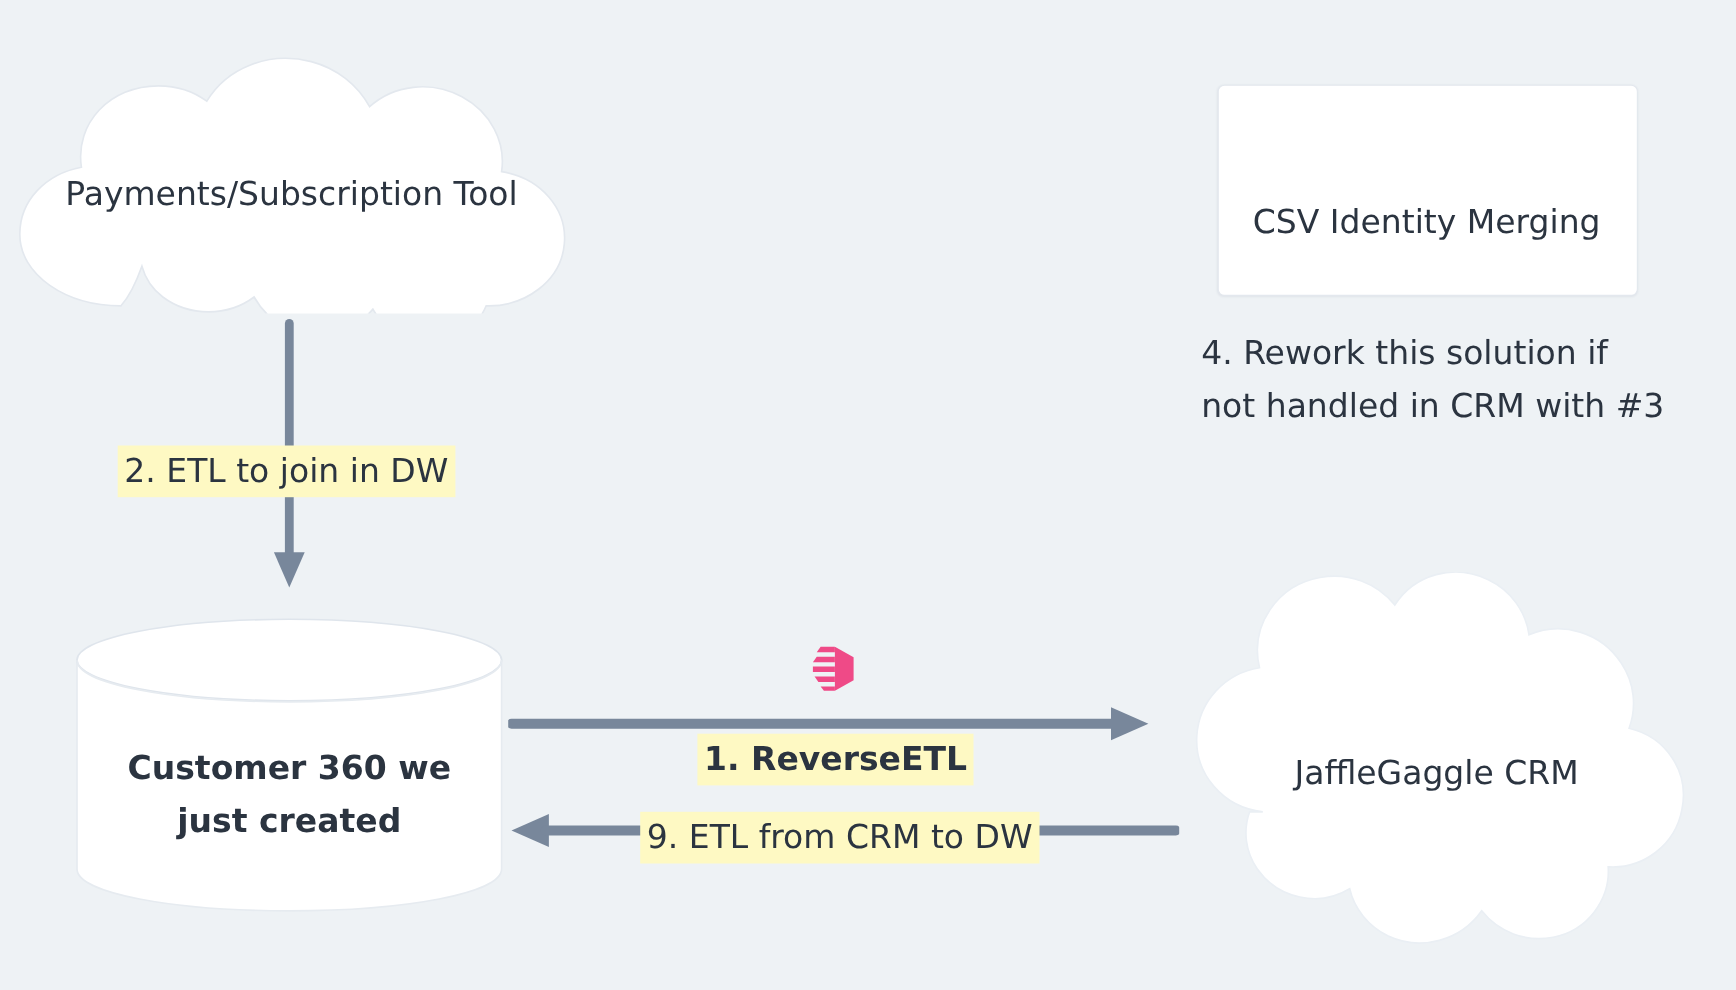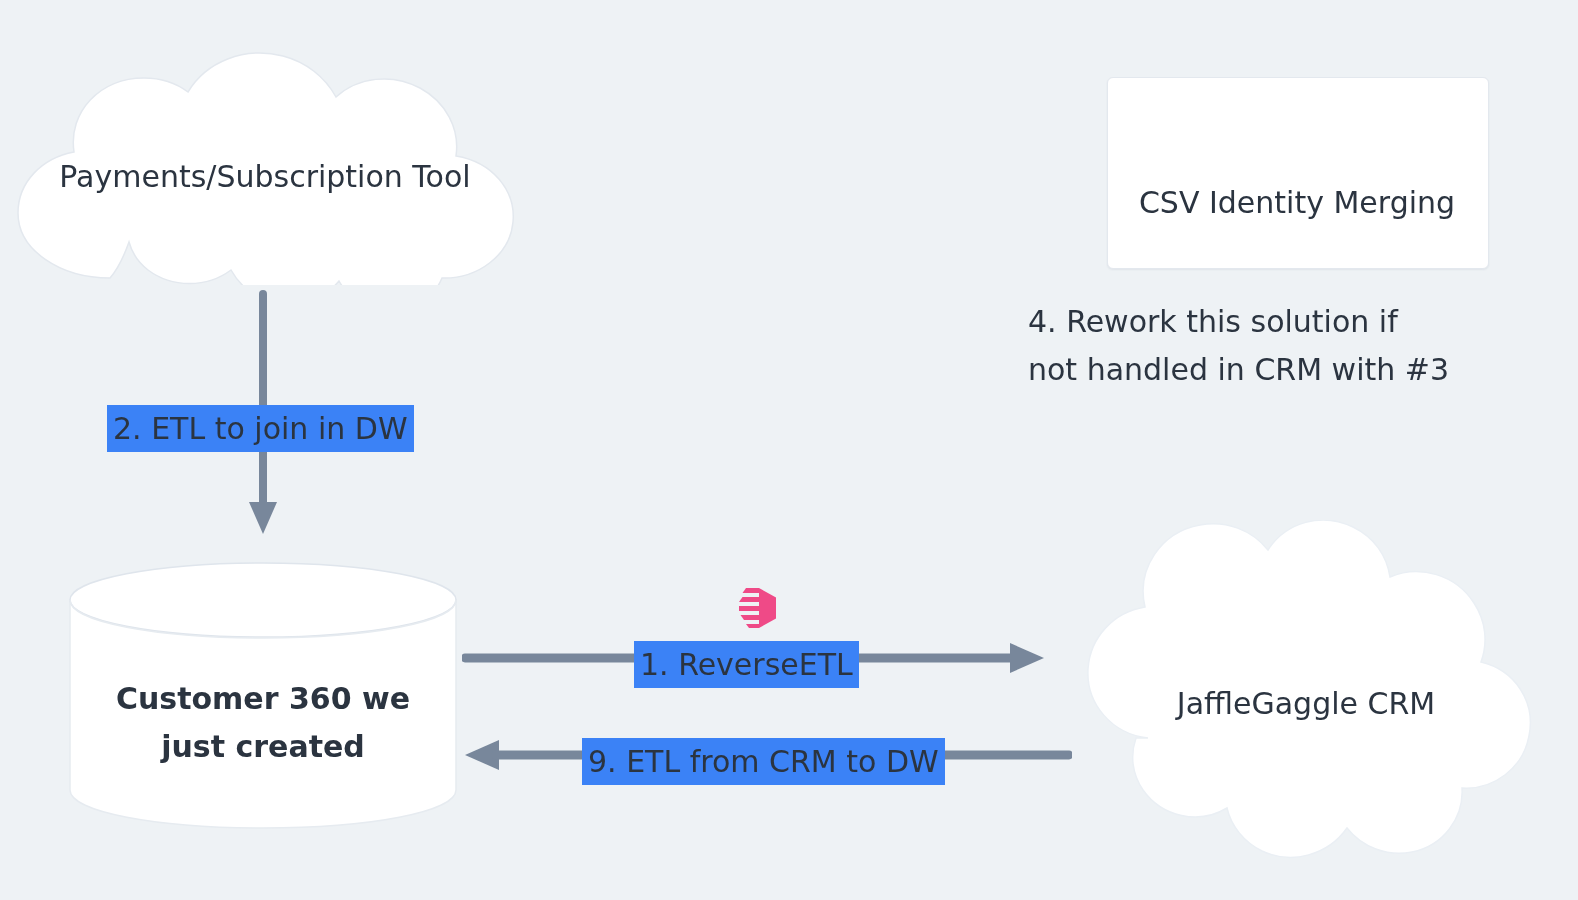--- a/index.html
+++ b/index.html
@@ -23,21 +23,21 @@
     text-align: center;
     white-space: pre-line;
     pointer-events: none;
   }
   .edge-label {
     position: absolute;
     color: #2b3440;
     font-size: 30px;
     line-height: 1.58;
     text-align: center;
-    background: #3b82f6;
+    background: #fef9c3;
     padding: 0 6px;
     white-space: nowrap;
   }
   .note-text {
     position: absolute;
     color: #2b3440;
     font-size: 30px;
     line-height: 1.6;
     text-align: left;
     white-space: pre-line;
@@ -72,21 +72,21 @@
                C 124 206, 118 219, 110 228 Z" fill="#ffffff" stroke="#e3e8ee" stroke-width="1.5"></path>
     </g>
   </svg>
   <div class="node-label" style="left:0px; top:153px; width:530px;">Payments/Subscription Tool</div>
 
   <div style="position:absolute; left:1107px; top:77px; width:380px; height:190px;
               background:#ffffff; border:1px solid #e3e8ee; border-radius:6px;
               box-shadow:0 1px 2px rgba(40,55,80,0.07);"></div>
   <div class="node-label" style="left:1107px; top:155px; width:380px;margin-top:24px;">CSV Identity Merging</div>
 
-  <div class="note-text" style="left:1028px; top:298px; width:440px;">4. Rework this solution if
+  <div class="note-text" style="left:1092px; top:298px; width:440px;">4. Rework this solution if
 not handled in CRM with #3</div>
 
   <svg class="shape-svg" style="left:68px; top:560px;" width="390" height="270" viewBox="0 0 390 270">
     <g>
       <path d="M2 40 L2 230 C2 252, 89 268, 195 268 C301 268, 388 252, 388 230 L388 40 Z" fill="#ffffff" stroke="#e6ebf0" stroke-width="1.5"></path>
       <ellipse cx="195" cy="40" rx="193" ry="37" fill="#ffffff" stroke="#dfe5ec" stroke-width="1.5"></ellipse>
       <path d="M2 40 C2 62, 89 78, 195 78 C301 78, 388 62, 388 40" fill="none" stroke="#e6ebf0" stroke-width="1.5"></path>
     </g>
   </svg>
   <div class="node-label" style="left:68px; top:675px; width:390px;font-weight:bold;">Customer 360 we
@@ -118,21 +118,21 @@
   <svg class="shape-svg" style="left:240px; top:290px;" width="46" height="250" viewBox="0 0 46 250">
     <line x1="23" y1="4" x2="23" y2="222" stroke="#78879b" stroke-width="8" stroke-linecap="round"></line>
     <path d="M23 244 L9 212 L37 212 Z" fill="#78879b"></path>
   </svg>
   <div class="edge-label" style="left:107px; top:405px;">2. ETL to join in DW</div>
 
   <svg class="shape-svg" style="left:462px; top:640px;" width="585" height="36" viewBox="0 0 585 36">
     <line x1="3" y1="18" x2="552" y2="18" stroke="#78879b" stroke-width="9" stroke-linecap="round"></line>
     <path d="M582 18 L548 3 L548 33 Z" fill="#78879b"></path>
   </svg>
-  <div class="edge-label" style="left:634px; top:641px;">1. ReverseETL</div>
+  <div class="edge-label" style="left:634px; top:667px;font-weight:bold;">1. ReverseETL</div>
 
   <svg class="dbt-logo" style="left:736px; top:586px;" width="46" height="44" viewBox="0 0 46 44">
     <g>
       <path d="M23 2 L40 11.5 L40 32.5 L23 42 L23 2 Z" fill="#ef4a87"></path>
       <path d="M23 2 L10 2 L6.5 7 L23 7 Z" fill="#ef4a87"></path>
       <path d="M23 11 L6.5 11 L3 16 L23 16 Z" fill="#ef4a87"></path>
       <path d="M23 20 L3 20 L3 25 L23 25 Z" fill="#ef4a87"></path>
       <path d="M23 29 L4.5 29 L8 34 L23 34 Z" fill="#ef4a87"></path>
       <path d="M23 38 L10 38 L13 42 L23 42 Z" fill="#ef4a87"></path>
     </g>

